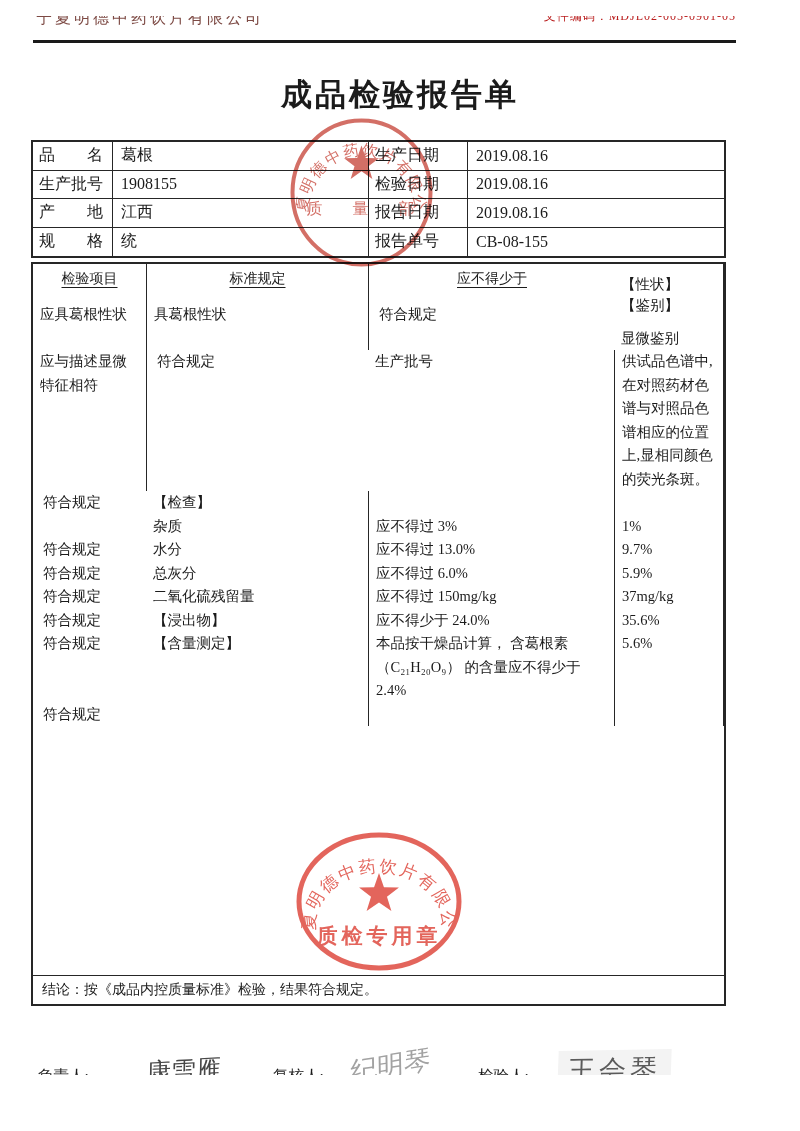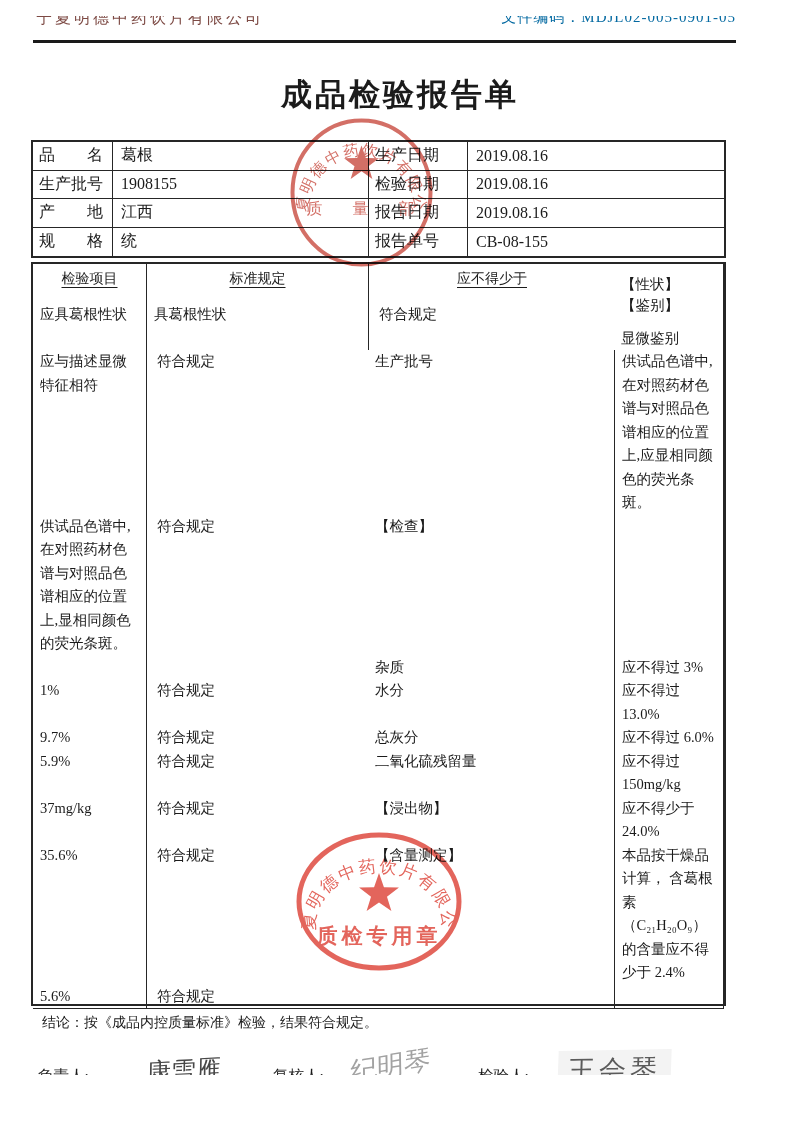--- a/index.html
+++ b/index.html
@@ -3,21 +3,21 @@
 <meta charset="utf-8">
 <style>
   html,body{margin:0;padding:0;background:#ffffff;}
   .page{
     position:relative;width:800px;height:1075px;background:#ffffff;overflow:hidden;
     font-family:"Liberation Serif","DejaVu Serif",serif;color:#1b1b1b;
   }
   
   .hdr-strip{position:absolute;top:16px;left:33px;width:703px;height:24px;overflow:hidden;}
   .hdr-company{position:absolute;left:3px;top:-8px;font-size:16px;letter-spacing:3px;color:#7d4a44;}
-  .hdr-code{position:absolute;right:0;top:-8px;font-size:15px;letter-spacing:1px;color:#0369a1;}
+  .hdr-code{position:absolute;right:0;top:-8px;font-size:12px;letter-spacing:1px;color:#b91c1c;}
   .hdr-rule{position:absolute;top:40px;left:33px;width:703px;height:2.5px;background:#1a1a1a;}
   
   .title{position:absolute;top:74px;left:0;width:100%;text-align:center;
          font-size:31px;font-weight:bold;letter-spacing:3px;}
   
   .info{position:absolute;left:31px;top:140px;width:691px;height:114px;
         border:2px solid #262626;display:grid;
         grid-template-columns:80px 256px 99px 1fr;
         grid-template-rows:repeat(4,1fr);font-size:16px;}
   .ic{display:flex;align-items:center;padding:0 6px;white-space:nowrap;overflow:hidden;}
@@ -109,21 +109,20 @@
     <div class="bc c1 vr">【鉴别】</div>
     <div class="bc c2 vr"></div>
     <div class="bc c3 vr"></div>
     <div class="bc c4"></div>
 
     <div class="bc c1 vr">显微鉴别</div>
     <div class="bc c2 vr">应与描述显微特征相符</div>
     <div class="bc c4">符合规定</div>
 
     <div class="bc c1 vr">生产批号</div>
-    <div class="bc c2 vr">供试品色谱中,在对照药材色谱与对照品色谱相应的位置上,应显相同颜色的荧光条斑。</div>
     <div class="bc c3 vr">供试品色谱中,在对照药材色谱与对照品色谱相应的位置上,显相同颜色的荧光条斑。</div>
     <div class="bc c4">符合规定</div>
 
     <div class="bc c1 vr">【检查】</div>
     <div class="bc c2 vr"></div>
     <div class="bc c3 vr"></div>
     <div class="bc c4"></div>
 
     <div class="bc c1 vr">杂质</div>
     <div class="bc c2 vr">应不得过 3%</div>

